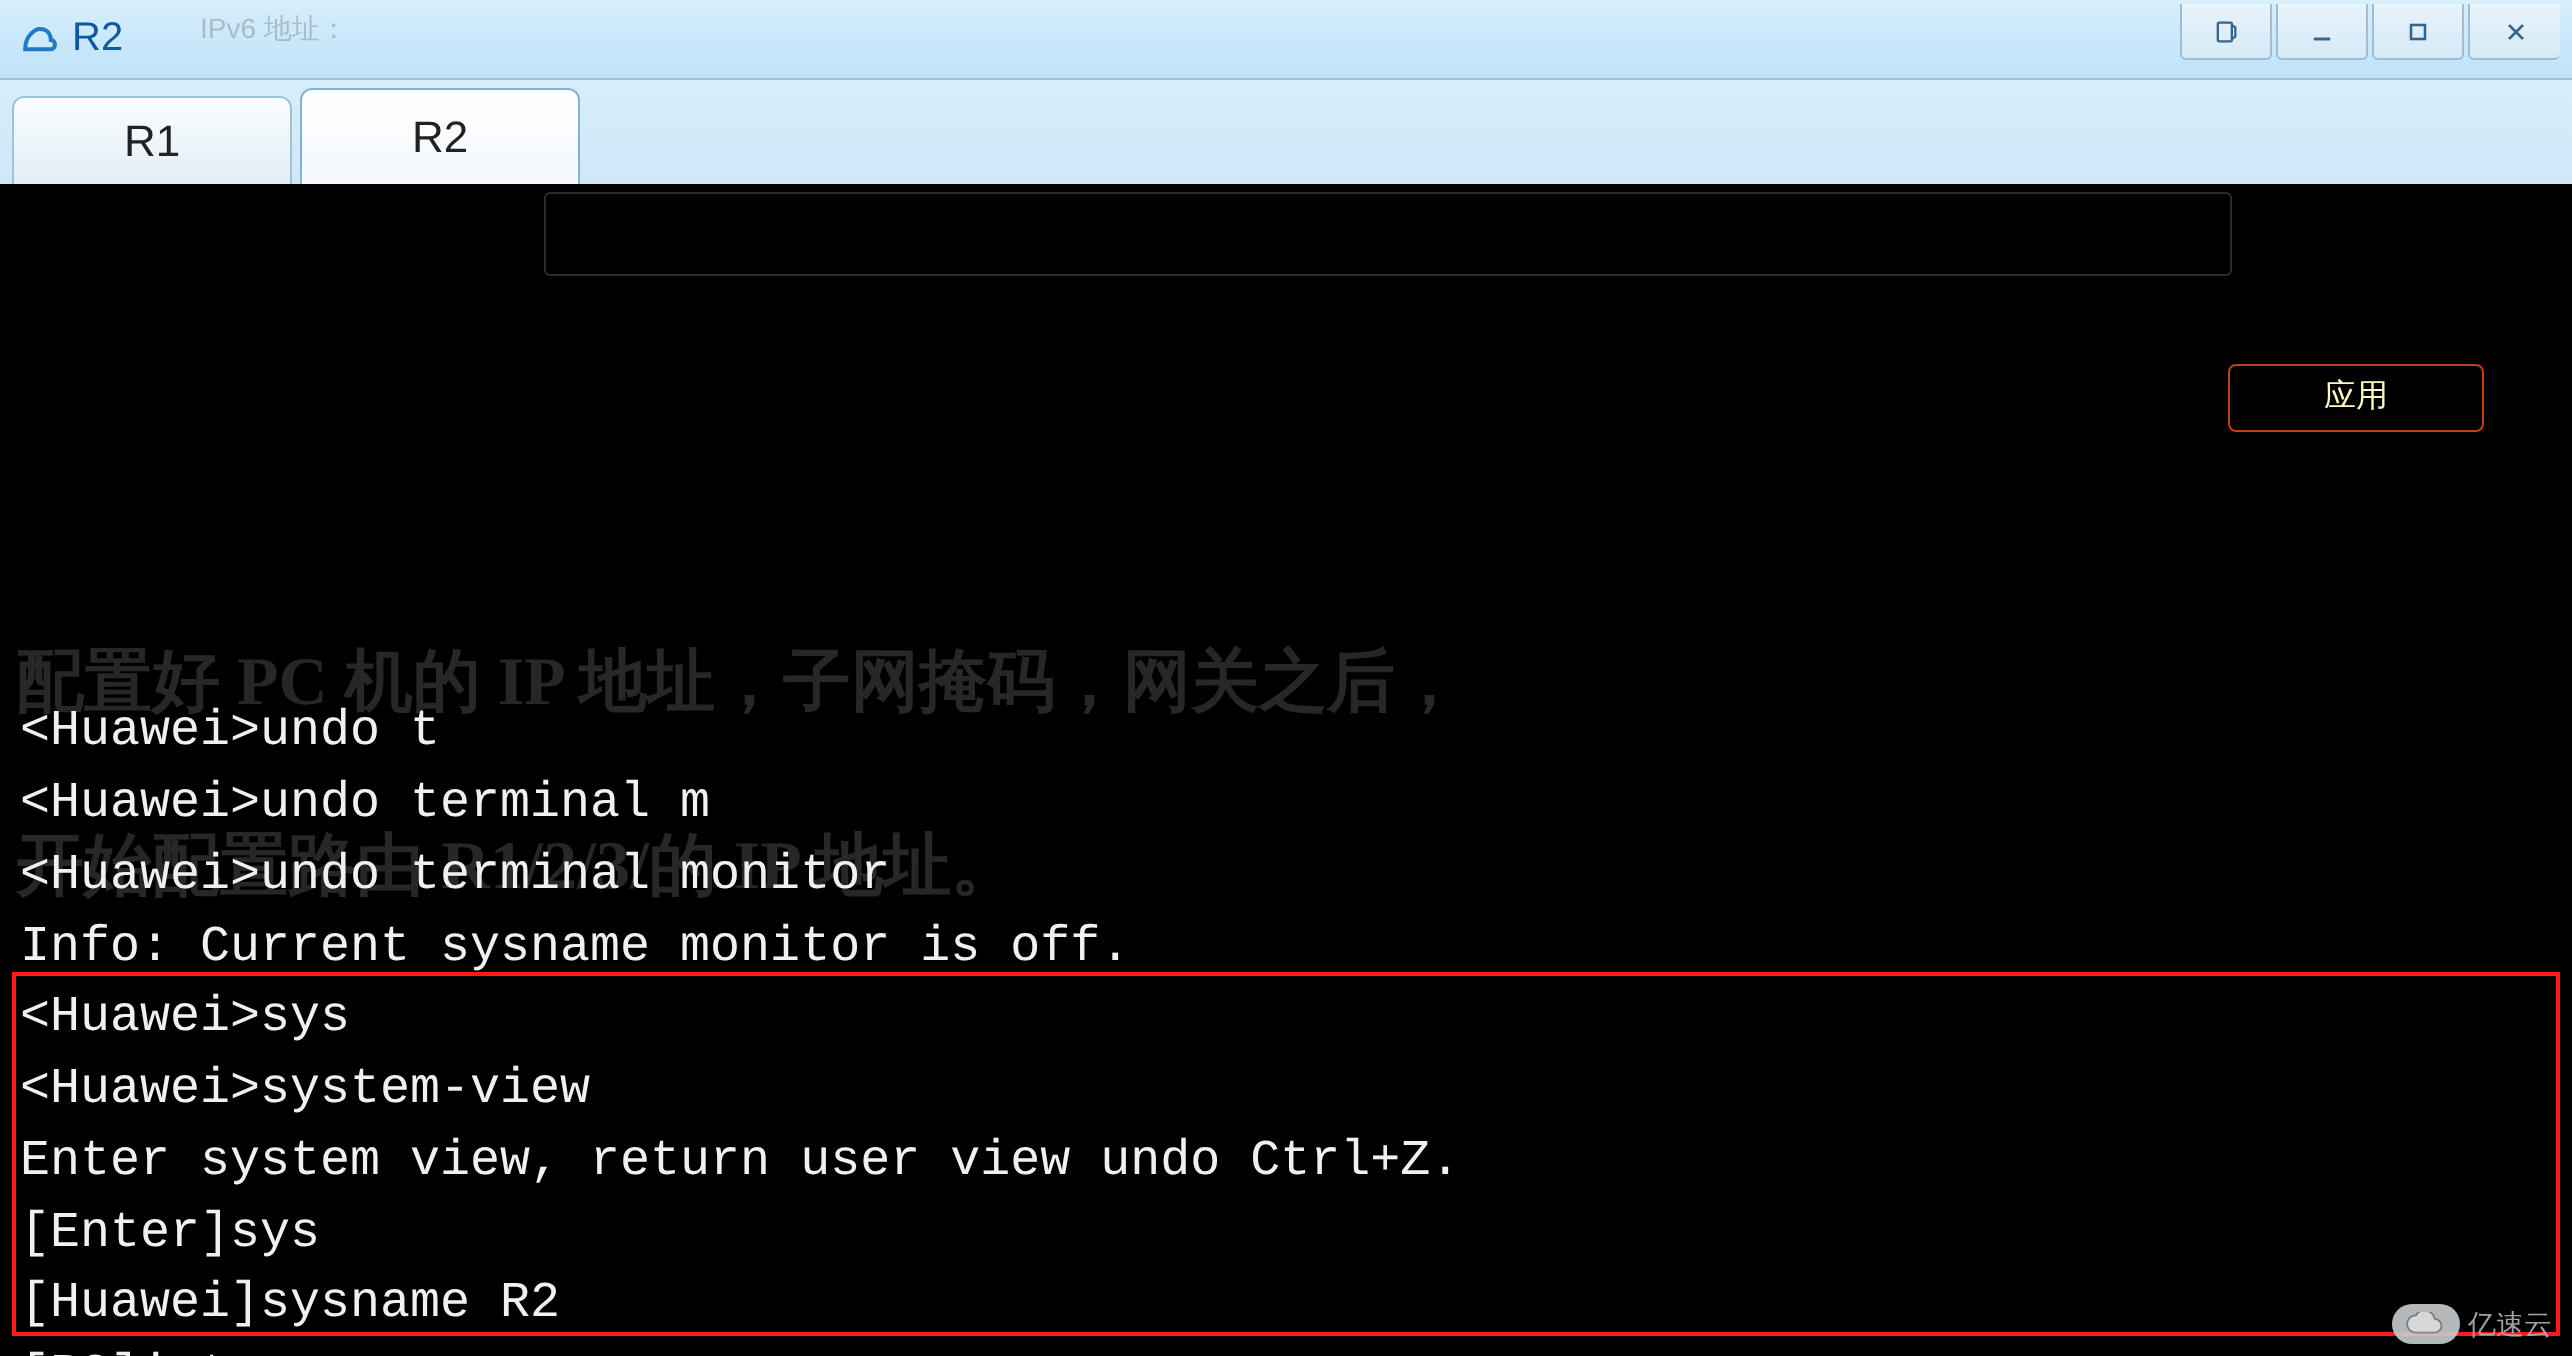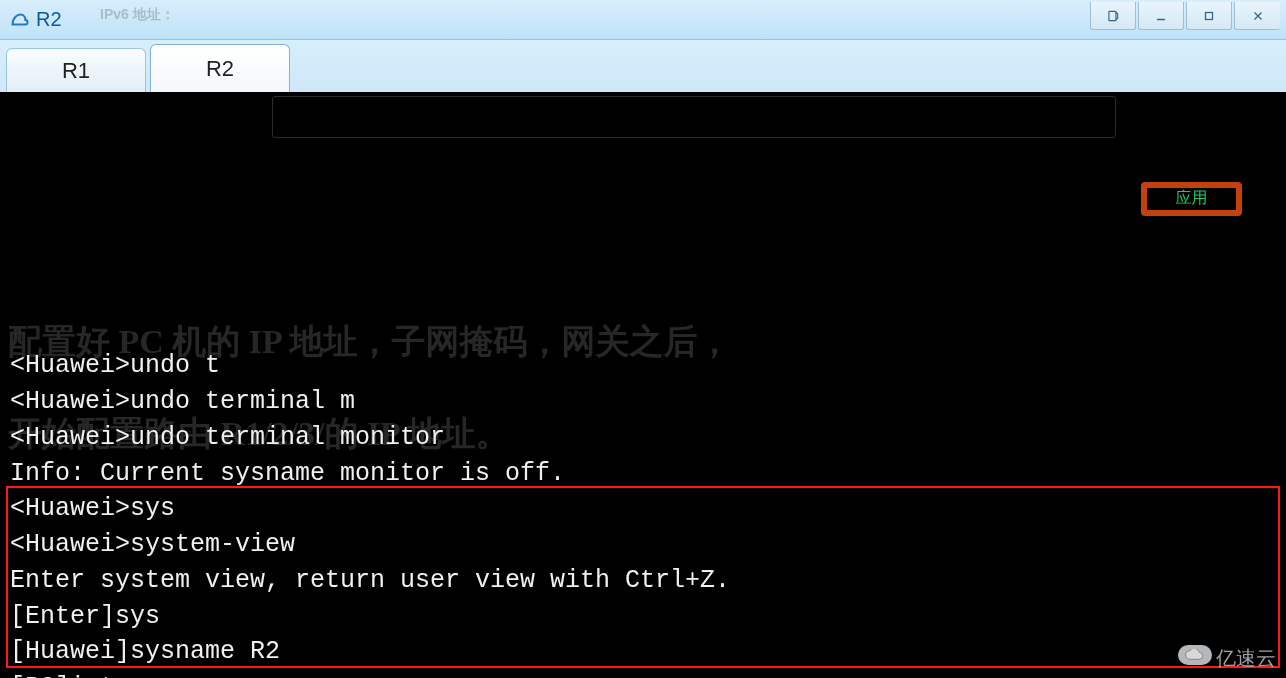--- a/index.html
+++ b/index.html
@@ -60,21 +60,20 @@
     background: linear-gradient(to bottom, #d7eefb, #cfe7f8);
     position: relative;
   }
   .back-label {
     position: absolute;
     left: 100px; top: 6px;
     font-size: 14px;
     color: #7a8793;
     opacity: 0.45;
     pointer-events: none;
-    font-weight: bold;
   }
   .back-label2 {
     position: absolute;
     left: 100px; top: 54px;
     font-size: 14px;
     color: #7a8793;
     opacity: 0.45;
     pointer-events: none;
   }
   .back-val {
@@ -120,24 +119,24 @@
     font-weight: 700;
     pointer-events: none;
     white-space: nowrap;
     z-index: 0;
   }
   .ghost1 { left: 8px; top: 226px; }
   .ghost2 { left: 8px; top: 318px; }
   .ghost-btn {
     position: absolute;
     right: 44px; top: 90px;
-    width: 101px; height: 34px;
-    border: 6px solid #c2410c;
+    width: 128px; height: 34px;
+    border: 1px solid #c2410c;
     border-radius: 4px;
-    color: #22c55e;
+    color: #fef9c3;
     font-size: 16px;
     display: flex; align-items: center; justify-content: center;
     pointer-events: none;
   }
   .ghost-box {
     position: absolute;
     right: 170px; top: 4px;
     width: 844px; height: 42px;
     border: 1px solid #2c2c2c;
     border-radius: 3px;
@@ -150,24 +149,24 @@
     top: 394px;
     right: 6px;
     height: 182px;
     border: 2px solid #ff1a1a;
     pointer-events: none;
     z-index: 2;
   }
   .watermark {
     position: absolute;
     right: 10px; bottom: 6px;
-    display: flex; align-items: flex-start;
+    display: flex; align-items: flex-end;
     gap: 4px;
     color: #aeb2b7;
-    font-size: 20px;
+    font-size: 14px;
     z-index: 5;
     opacity: 0.9;
   }
   .watermark .wm-icon {
     background: #c8ccd0;
     color: #555;
     width: 34px; height: 20px;
     border-radius: 10px;
     display: flex; align-items: center; justify-content: center;
     font-size: 13px;
@@ -225,21 +224,21 @@
     <div class="ghost-btn">应用</div>
     <div class="ghost-text ghost1">配置好 PC 机的 IP 地址，子网掩码，网关之后，</div>
     <div class="ghost-text ghost2">开始配置路由 R1/2/3/的 IP 地址。</div>
 
     <div class="term-content"><span>&lt;Huawei&gt;undo t</span>
 <span>&lt;Huawei&gt;undo terminal m</span>
 <span>&lt;Huawei&gt;undo terminal monitor</span>
 <span>Info: Current sysname monitor is off.</span>
 <span>&lt;Huawei&gt;sys</span>
 <span>&lt;Huawei&gt;system-view</span>
-<span>Enter system view, return user view with Ctrl+Z.</span>
+<span>Enter system view, return user view undo Ctrl+Z.</span>
 <span>[Enter]sys</span>
 <span>[Huawei]sysname R2</span>
 <span>[R2]int</span>
 
 
 
 
 
 </div>
 

